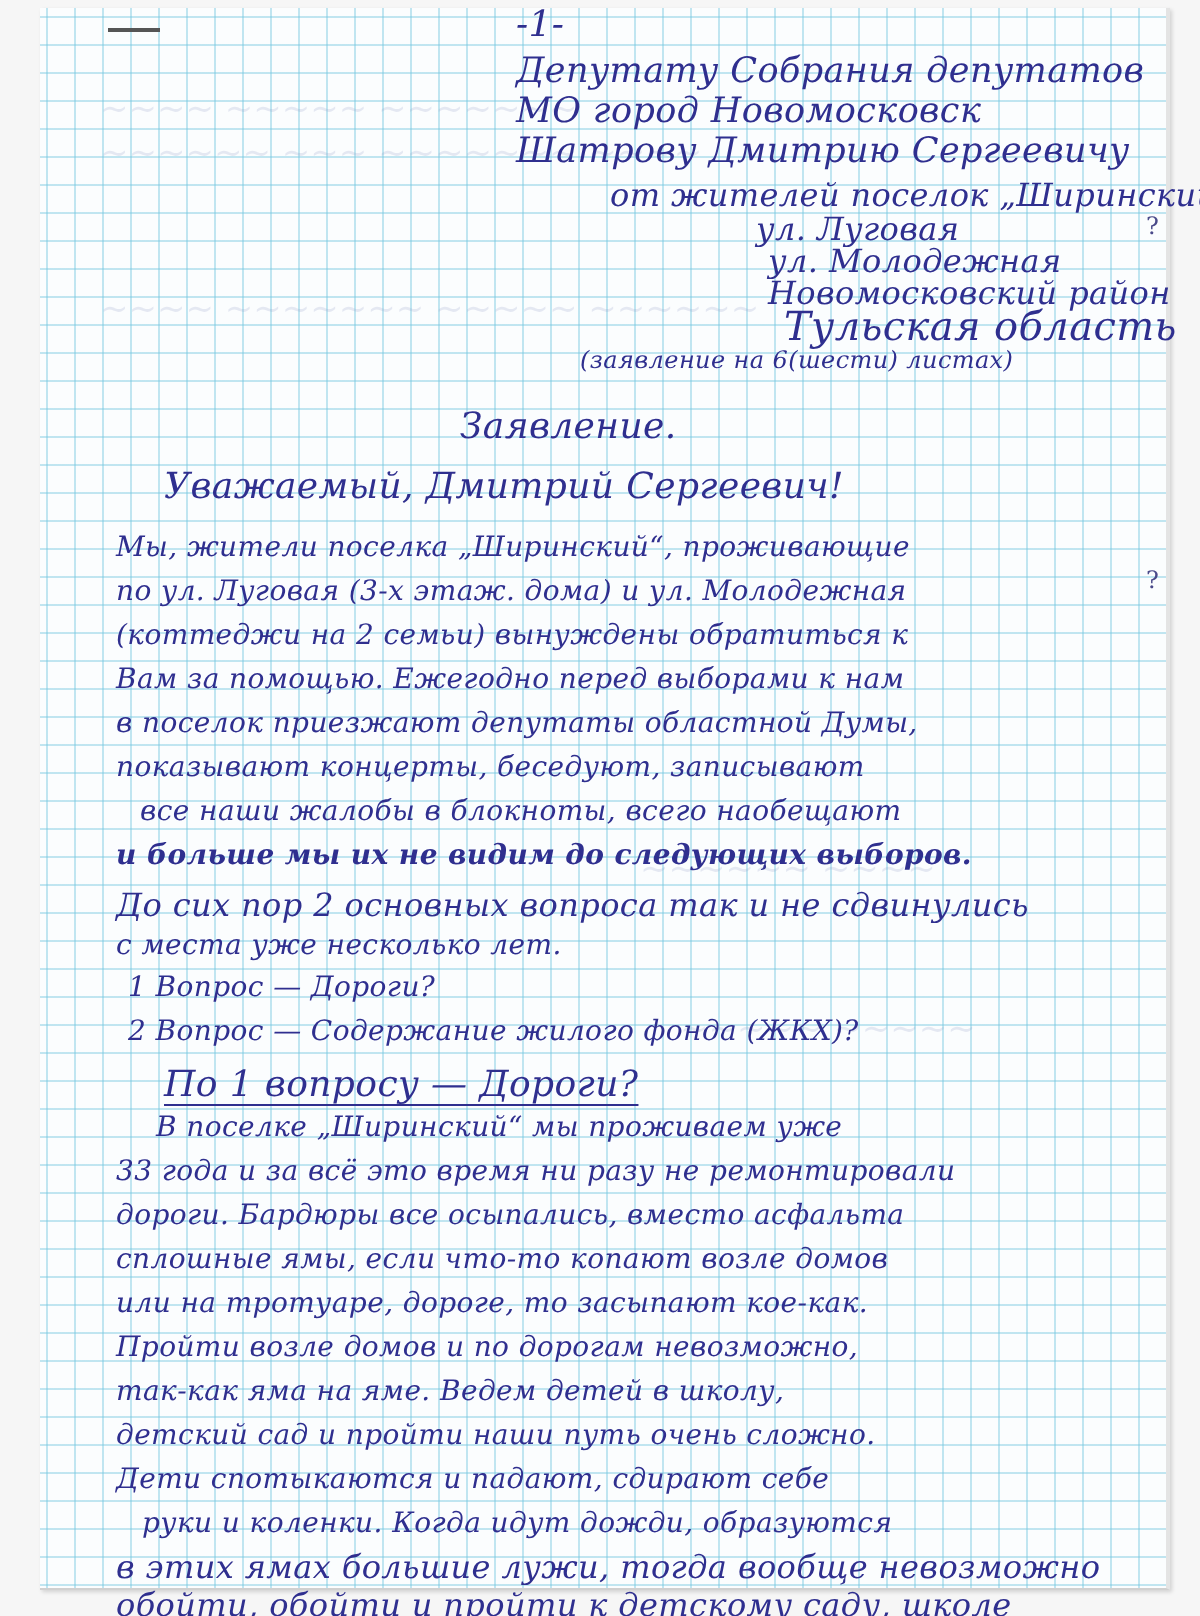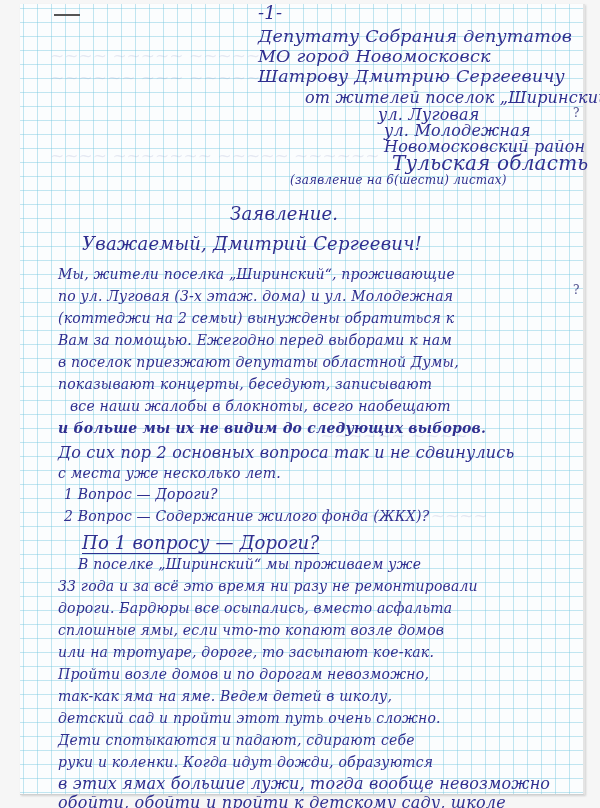--- a/index.html
+++ b/index.html
@@ -92,17 +92,17 @@
 
 <div class="hw body-line heading-underline" style="top:522px; left:82px; font-size:18px; margin-top:10px;">По 1 вопросу — Дороги?</div>
 
 <div class="hw body-line" style="top:556px; left:78px;">В поселке „Ширинский“ мы проживаем уже</div>
 <div class="hw body-line" style="top:578px;">33 года и за всё это время ни разу не ремонтировали</div>
 <div class="hw body-line" style="top:600px;">дороги. Бардюры все осыпались, вместо асфальта</div>
 <div class="hw body-line" style="top:622px;">сплошные ямы, если что-то копают возле домов</div>
 <div class="hw body-line" style="top:644px;">или на тротуаре, дороге, то засыпают кое-как.</div>
 <div class="hw body-line" style="top:666px;">Пройти возле домов и по дорогам невозможно,</div>
 <div class="hw body-line" style="top:688px;">так-как яма на яме. Ведем детей в школу,</div>
-<div class="hw body-line" style="top:710px;">детский сад и пройти этот путь очень сложно.</div>
+<div class="hw body-line" style="top:710px;">детский сад и пройти наши путь очень сложно.</div>
 <div class="hw body-line" style="top:732px;">Дети спотыкаются и падают, сдирают себе</div>
-<div class="hw body-line" style="top:754px;">руки и коленки. Когда идут дожди, образуются</div>
+<div class="hw body-line" style="top:754px;margin-left:13px;">руки и коленки. Когда идут дожди, образуются</div>
 <div class="hw body-line" style="top:774px; font-size:16px;">в этих ямах большие лужи, тогда вообще невозможно</div>
 <div class="hw body-line" style="top:793px; font-size:16px;">обойти, обойти и пройти к детскому саду, школе</div>
 
 </body></html>

